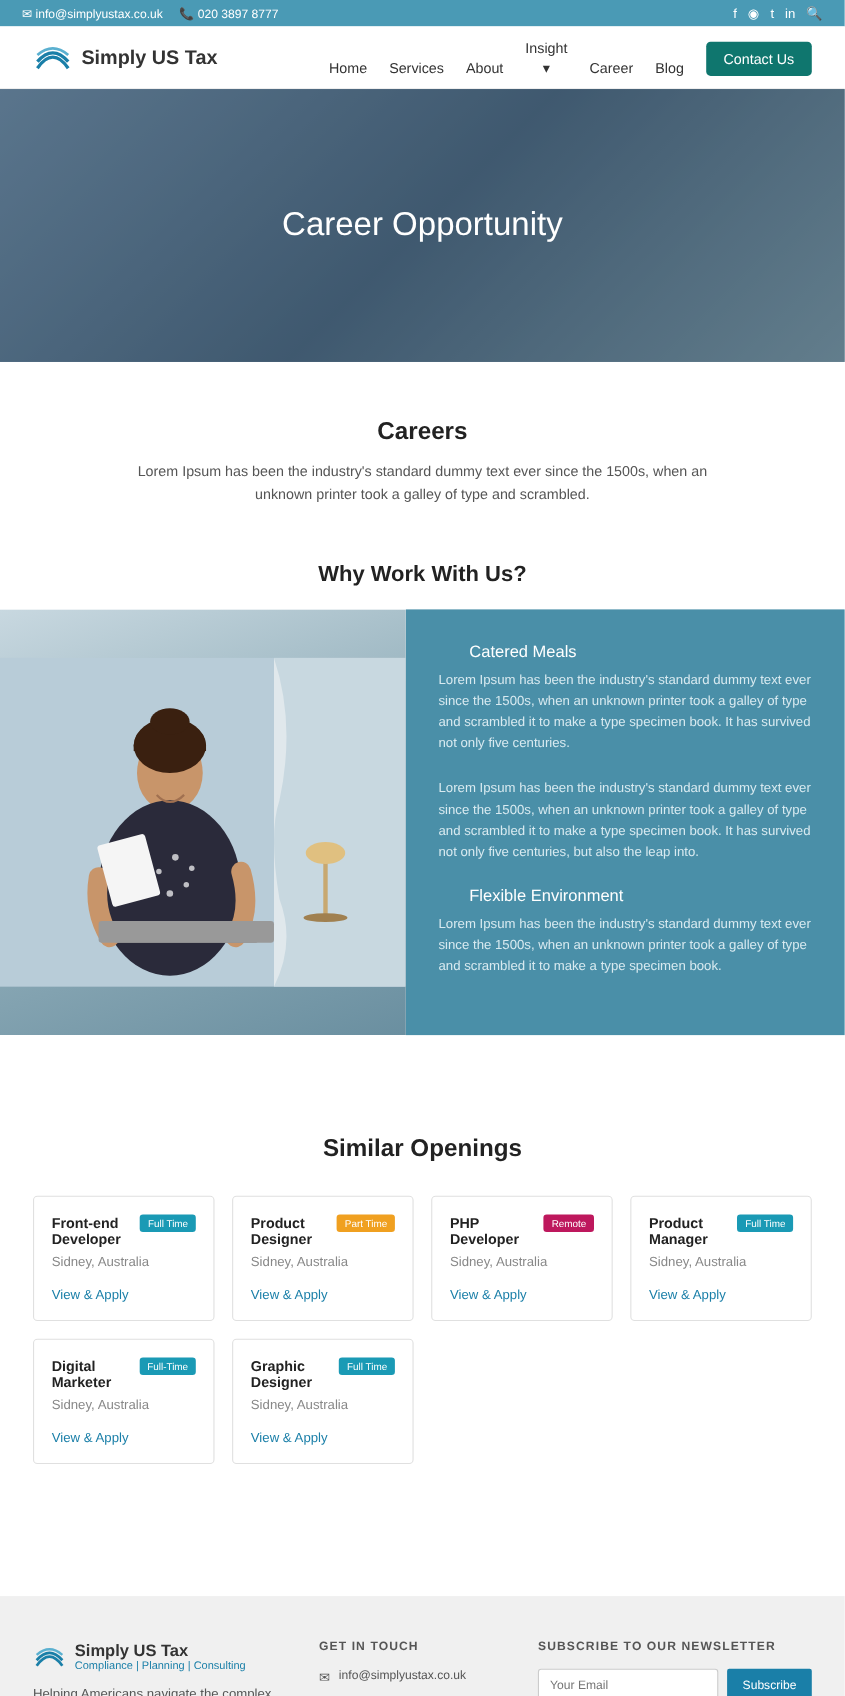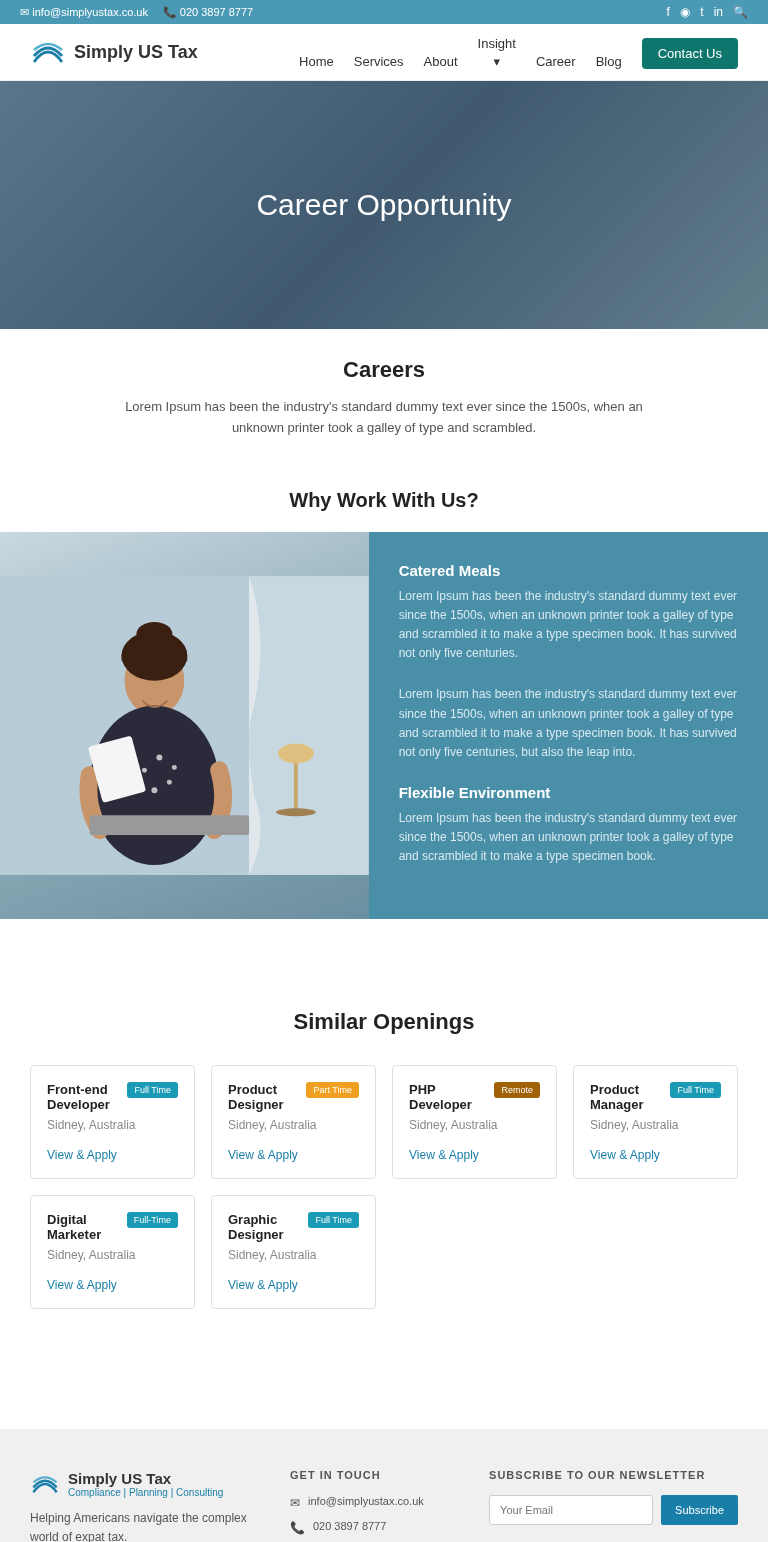--- a/index.html
+++ b/index.html
@@ -70,21 +70,21 @@
       position: relative;
       z-index: 2;
       text-align: center;
       color: #fff;
     }
     .hero-title { font-size: 30px; font-weight: normal; color: #fff; }
 
     
     .careers-section {
       text-align: center;
-      padding: 28px 100px 40px;
+      padding: 50px 100px 40px;
     }
     .careers-section h2 { font-size: 22px; font-weight: bold; margin-bottom: 14px; color: #222; }
     .careers-section p { font-size: 13px; color: #555; line-height: 1.6; }
 
     
     .why-work-title {
       text-align: center;
       font-size: 20px;
       font-weight: bold;
       color: #222;
@@ -110,21 +110,21 @@
       align-items: center;
       justify-content: center;
     }
     .why-work-content {
       width: 52%;
       background: #4a8fa8;
       padding: 30px 30px;
       color: #fff;
     }
     .benefit-item { margin-bottom: 22px; }
-    .benefit-title { font-size: 15px; font-weight: bold; margin-bottom: 8px; color: #fff; }
+    .benefit-title { font-size: 15px; font-weight: normal; margin-bottom: 8px; color: #fff; margin-left: 28px; }
     .benefit-text { font-size: 12px; color: #d8eaf0; line-height: 1.6; }
 
     
     .openings-section {
       padding: 50px 30px 40px;
       text-align: center;
     }
     .openings-section h2 { font-size: 22px; font-weight: bold; color: #222; margin-bottom: 30px; }
     .jobs-grid {
       display: grid;
@@ -147,21 +147,21 @@
     .job-title { font-size: 13px; font-weight: bold; color: #222; }
     .job-badge {
       font-size: 9px;
       padding: 3px 7px;
       border-radius: 3px;
       color: #fff;
       white-space: nowrap;
     }
     .badge-fulltime { background: #1a9ab5; }
     .badge-parttime { background: #f0a020; }
-    .badge-remote { background: #a16207; }
+    .badge-remote { background: #be185d; }
     .job-location { font-size: 12px; color: #888; margin-bottom: 14px; }
     .view-apply { font-size: 12px; color: #1a7fa8; text-decoration: none; }
 
     
     .footer {
       background: #f0f0f0;
       padding: 40px 30px 20px;
     }
     .footer-top {
       display: flex;

